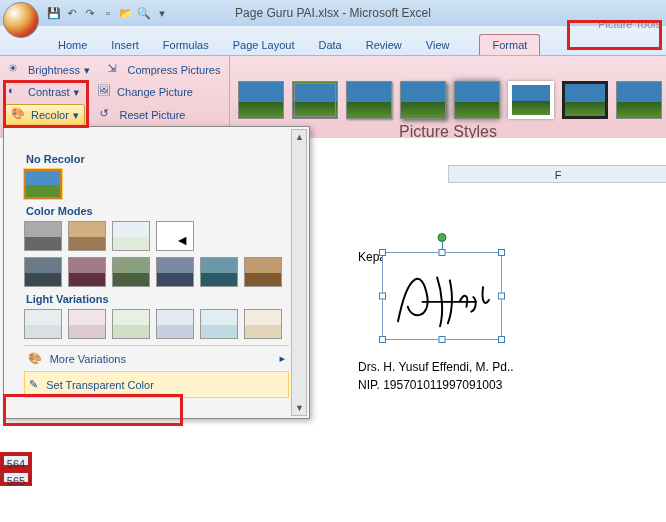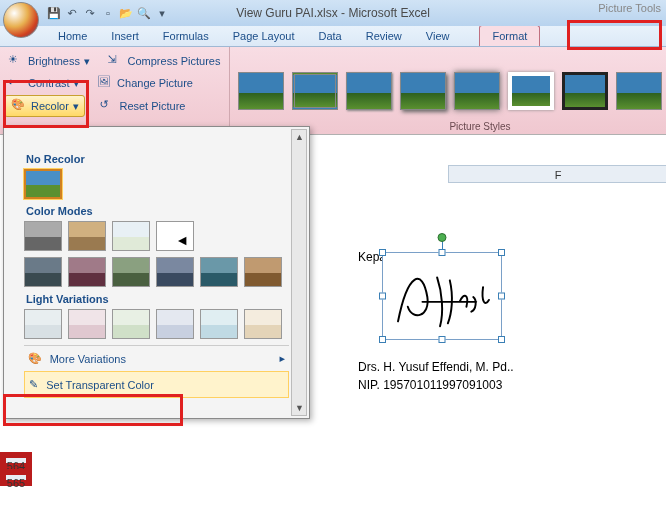--- a/index.html
+++ b/index.html
@@ -2,49 +2,49 @@
 <html><head>
 <meta charset="utf-8">
 <style>
   * { margin:0; padding:0; box-sizing:border-box; font-family:"Segoe UI",Tahoma,sans-serif; font-size:11px; }
   body { width:666px; height:522px; background:#fff; overflow:hidden; position:relative; }
   .titlebar { height:26px; background:linear-gradient(#d0e3f5,#b8d3ee); display:flex; align-items:center; position:relative; }
   .office-btn { width:36px; height:36px; border-radius:50%; background:radial-gradient(circle at 30% 30%,#fff,#e8b050 40%,#d04020 70%,#3060a0); position:absolute; left:3px; top:2px; z-index:10; border:1px solid #888; }
   .qat { margin-left:46px; display:flex; gap:2px; align-items:center; }
   .qat span { width:16px; height:16px; display:inline-flex; align-items:center; justify-content:center; color:#456; }
   .title-text { position:absolute; left:50%; transform:translateX(-50%); color:#4a4a4a; font-size:12px; }
-  .pic-tools { position:absolute; right:5px; top:2px; font-size:11px; color:#888; }
-  .tabs { height:21px; background:linear-gradient(#e8f2fb,#dce9f7); display:flex; align-items:end; padding-left:46px; border-bottom:1px solid #9fb8d4; }
+  .pic-tools { position:absolute; right:5px; top:18px; font-size:11px; color:#888; }
+  .tabs { height:30px; background:linear-gradient(#e8f2fb,#dce9f7); display:flex; align-items:end; padding-left:46px; border-bottom:1px solid #9fb8d4; }
   .tab { padding:4px 12px; color:#1c4e89; cursor:pointer; }
   .tab.active { background:#f8dde4; border:1px solid #c07080; border-bottom:none; border-radius:3px 3px 0 0; }
   .hl-red { border:3px solid #e02020; position:absolute; z-index:50; pointer-events:none; }
   .ribbon { height:88px; background:linear-gradient(#f8dde4,#f0c8d0); display:flex; border-bottom:1px solid #b0b0b0; position:relative; }
   .adjust-group { width:230px; padding:4px; display:flex; flex-direction:column; gap:2px; border-right:1px solid #d0a8b0; }
   .adjust-row { display:flex; gap:10px; }
   .adj-btn { display:flex; align-items:center; gap:4px; padding:2px 4px; color:#1c4e89; cursor:pointer; }
   .adj-btn .ic { width:16px; height:16px; display:inline-block; }
   .recolor-btn { background:linear-gradient(#fff3cc,#ffd966); border:1px solid #c8a030; border-radius:3px; padding:2px 6px; }
   .styles-group { flex:1; padding:6px 8px; display:flex; gap:8px; align-items:center; overflow:hidden; }
   .style-thumb { width:46px; height:38px; border:1px solid #888; background:linear-gradient(#3a7fb5 0%,#3a7fb5 55%,#2d6020 55%,#5a9030 100%); position:relative; flex-shrink:0; }
   .style-thumb.sel { border:3px solid #222; }
-  .group-label { position:absolute; bottom:2px; left:50%; transform:translateX(-50%); font-size:10px; color:#6a4a50;margin-left:32px; }
+  .group-label { position:absolute; bottom:2px; left:50%; transform:translateX(-50%); font-size:16px; color:#6a4a50; }
   .recolor-menu { position:absolute; left:3px; top:126px; width:307px; background:#f4f4f4; border:1px solid #8a8a8a; padding:20px; box-shadow:2px 2px 6px rgba(0,0,0,0.3); z-index:20; }
   .rm-section { color:#1c4e89; font-weight:bold; margin:6px 0 4px 2px; }
   .rm-row { display:flex; gap:6px; margin-bottom:6px; }
   .rm-thumb { width:38px; height:30px; border:1px solid #999; flex-shrink:0; }
   .rm-thumb.sel { border:2px solid #d08020; outline:1px solid #ffd060; }
   .rm-footer { border-top:1px solid #ccc; margin-top:6px; }
   .rm-item { display:flex; align-items:center; gap:8px; padding:6px 4px; color:#1c4e89; cursor:pointer; }
   .rm-item.hov { border:1px solid #ffd060; background:#fff3cc; }
   .scroll-ind { position:absolute; right:2px; top:2px; bottom:2px; width:16px; background:#e8e8e8; border:1px solid #bbb; }
   .scroll-ind::before { content:"▲"; position:absolute; top:2px; left:3px; font-size:9px; color:#555; }
   .scroll-ind::after { content:"▼"; position:absolute; bottom:2px; left:3px; font-size:9px; color:#555; }
   .sheet { position:absolute; left:0; right:0; top:138px; bottom:0; background:#fff; }
   .col-header { position:absolute; top:27px; height:18px; background:#e8eef5; border:1px solid #b8c8d8; text-align:center; line-height:18px; color:#333; }
-  .row-header { position:absolute; left:0; width:32px; height:17px; background:#e8eef5; border:6px solid #b91c1c; text-align:center; line-height:17px; color:#333; }
+  .row-header { position:absolute; left:0; width:32px; height:17px; background:#e8eef5; border:4px solid #b91c1c; text-align:center; line-height:17px; color:#333; }
   .cell-text { position:absolute; font-size:12px; color:#000; }
   .sig-box { position:absolute; left:382px; top:252px; width:120px; height:88px; border:1px solid #7aa0c8; background:#fff; }
   .sig-handle { width:7px; height:7px; background:#fff; border:1px solid #3a7fb5; position:absolute; }
   .rot-handle { width:9px; height:9px; background:#4caf50; border:1px solid #2d7030; border-radius:50%; position:absolute; left:50%; top:-20px; transform:translateX(-50%); }
   .rot-line { width:1px; height:14px; background:#3a7fb5; position:absolute; left:50%; top:-14px; }
   .signature { width:100%; height:100%; }
 </style>
 </head>
 <body>
 
@@ -52,21 +52,21 @@
   <div class="office-btn"></div>
   <div class="qat">
     <span>💾</span>
     <span>↶</span>
     <span>↷</span>
     <span>▫</span>
     <span>📂</span>
     <span>🔍</span>
     <span>▾</span>
   </div>
-  <div class="title-text">View Guru PAI.xlsx - Microsoft Excel</div>
+  <div class="title-text">Page Guru PAI.xlsx - Microsoft Excel</div>
   <div class="pic-tools">Picture Tools</div>
 </div>
 
 <div class="tabs">
   <div class="tab">Home</div>
   <div class="tab">Insert</div>
   <div class="tab">Formulas</div>
   <div class="tab">Page Layout</div>
   <div class="tab">Data</div>
   <div class="tab">Review</div>

